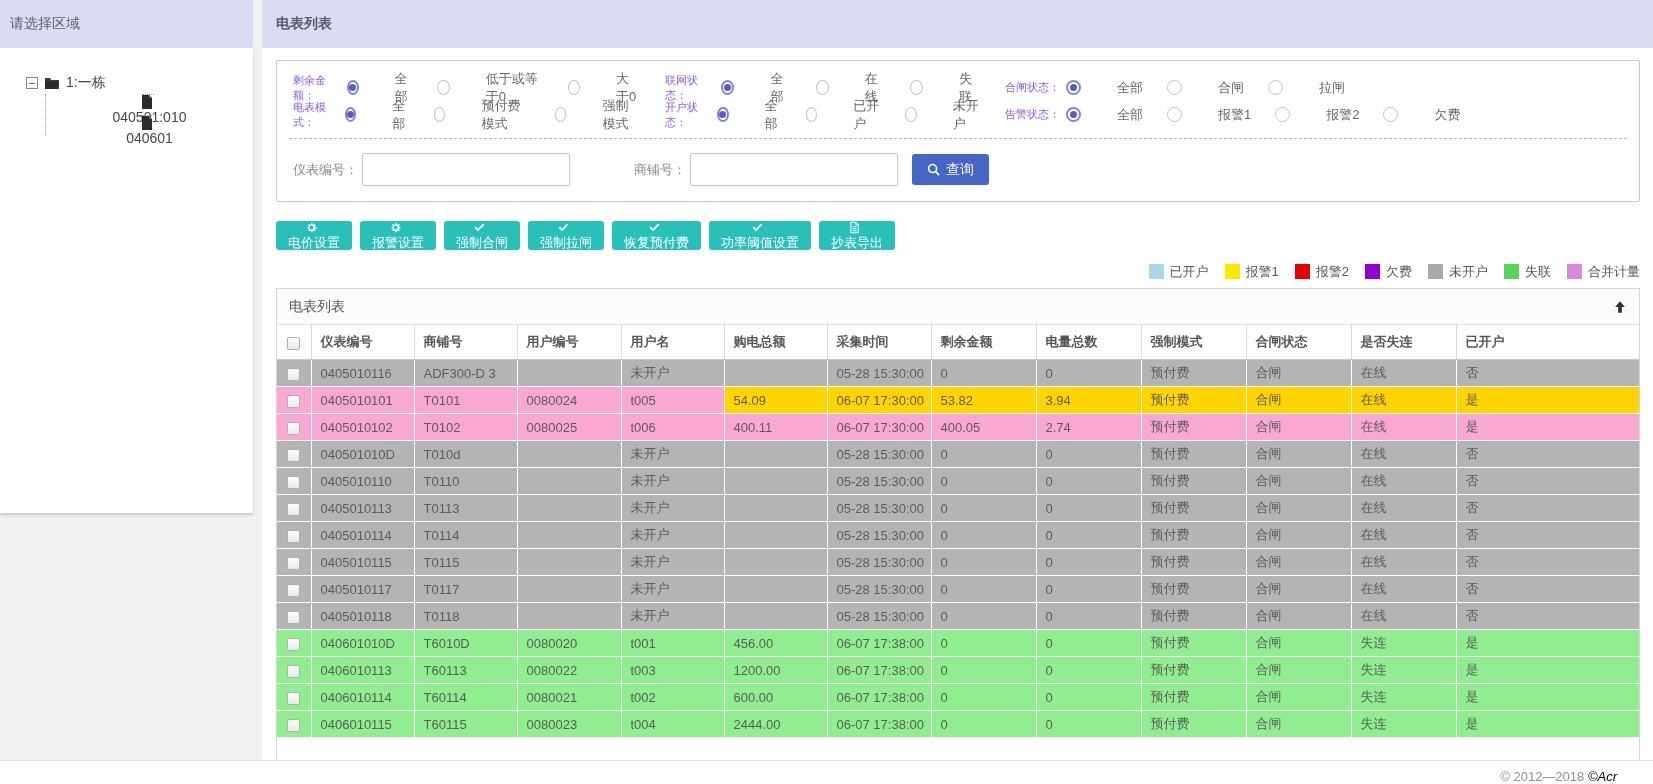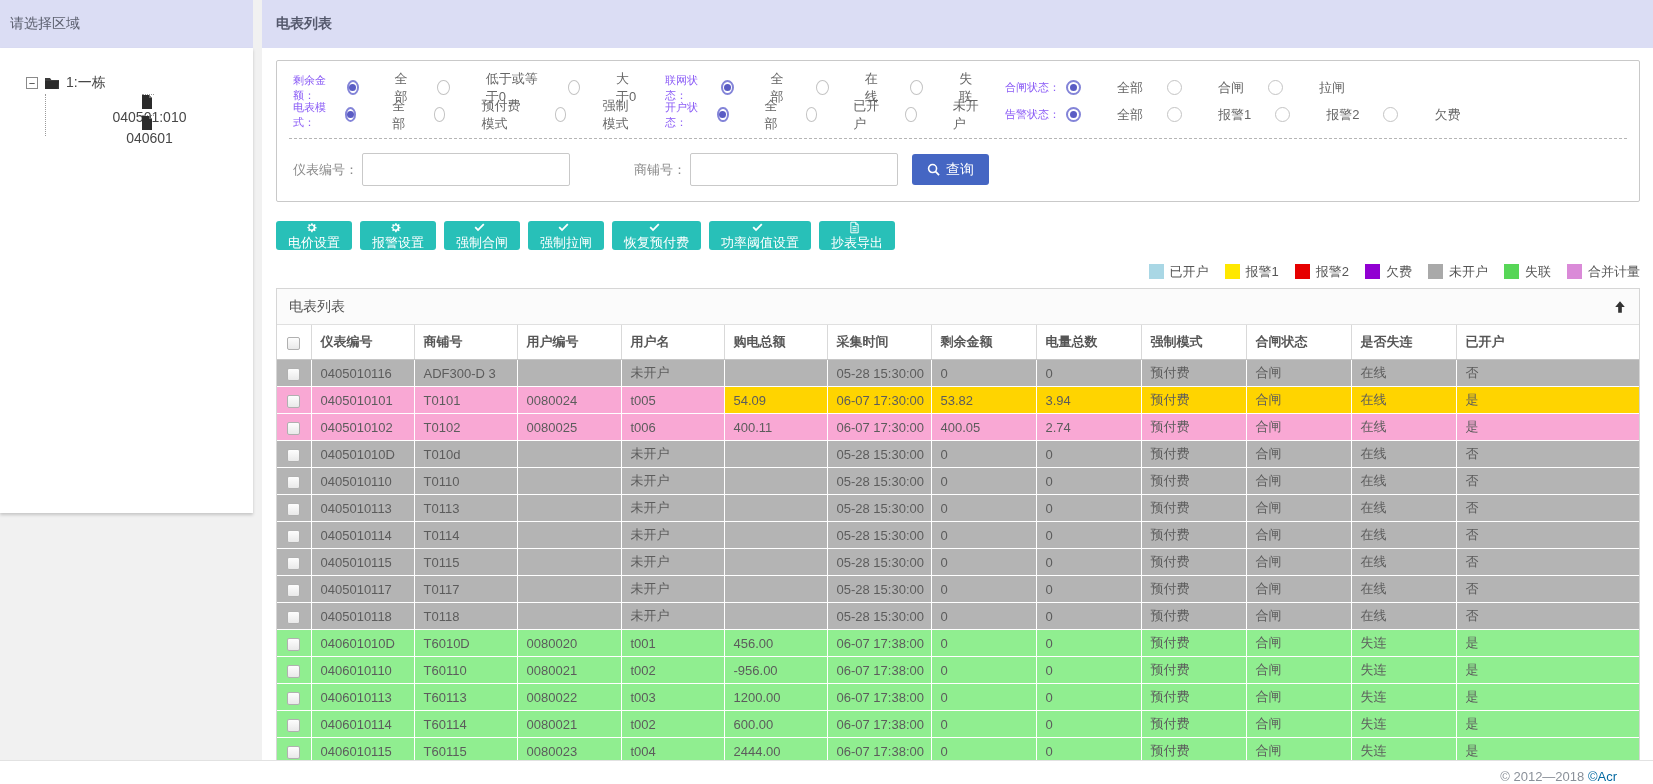--- a/index.html
+++ b/index.html
@@ -83,21 +83,21 @@
   tr.row-green td { background:#90ee90; }
   tbody td.hl { background:#ffd400 !important; }
   .cb-cell { text-align:center; }
   .cb { display:inline-block; width:13px; height:13px; border:1px solid #b0b0b0; border-radius:2px;
         background:linear-gradient(#fdfdfd,#e9e9e9); vertical-align:middle; cursor:pointer; }
 
   
   .footer { position:absolute; left:0; bottom:0; width:1653px; height:24px; background:#fff;
             border-top:1px solid #e2e2e2; overflow:hidden; }
   .copyright { position:absolute; right:36px; top:8px; font-size:13px; color:#8a9099; white-space:nowrap; }
-  .copyright .lnk { color:#0369a1; cursor:pointer; }
+  .copyright .lnk { color:#000000; cursor:pointer;font-style:italic; }
 </style>
 </head>
 <body>
 
 <div class="page">
 
   <aside class="sidebar">
     <div class="side-header">请选择区域</div>
     <div class="side-panel">
       <div class="tree-node">
@@ -565,35 +565,20 @@
                 <td>06-07 17:38:00</td>
                 <td>0</td>
                 <td>0</td>
                 <td>预付费</td>
                 <td>合闸</td>
                 <td>失连</td>
                 <td>是</td>
               </tr>
               <tr class="row-green">
                 <td class="cb-cell"><span class="cb"></span></td>
-                <td>0406010110</td>
-                <td>T60110</td>
-                <td>0080021</td>
-                <td>t002</td>
-                <td>-956.00</td>
-                <td>06-07 17:38:00</td>
-                <td>0</td>
-                <td>0</td>
-                <td>预付费</td>
-                <td>合闸</td>
-                <td>失连</td>
-                <td>是</td>
-              </tr>
-              <tr class="row-green">
-                <td class="cb-cell"><span class="cb"></span></td>
                 <td>0406010113</td>
                 <td>T60113</td>
                 <td>0080022</td>
                 <td>t003</td>
                 <td>1200.00</td>
                 <td>06-07 17:38:00</td>
                 <td>0</td>
                 <td>0</td>
                 <td>预付费</td>
                 <td>合闸</td>

